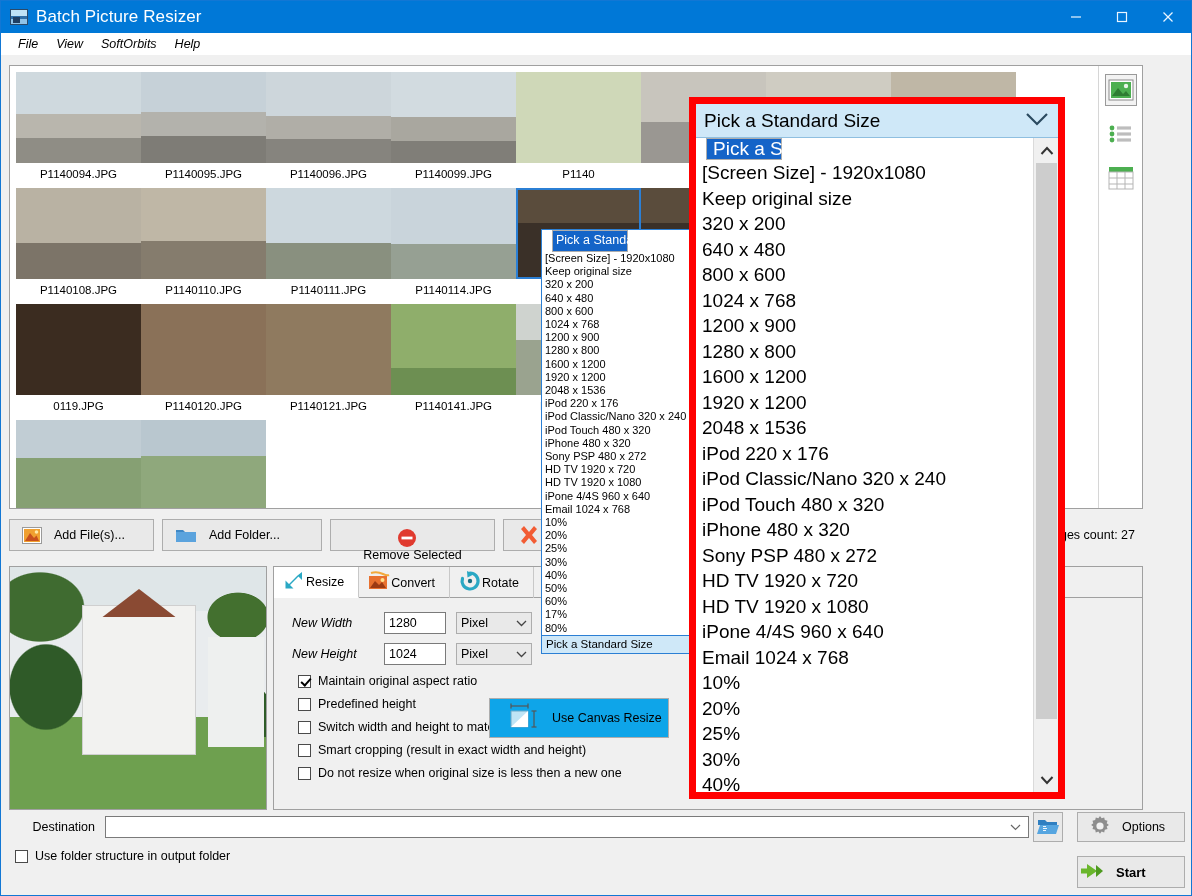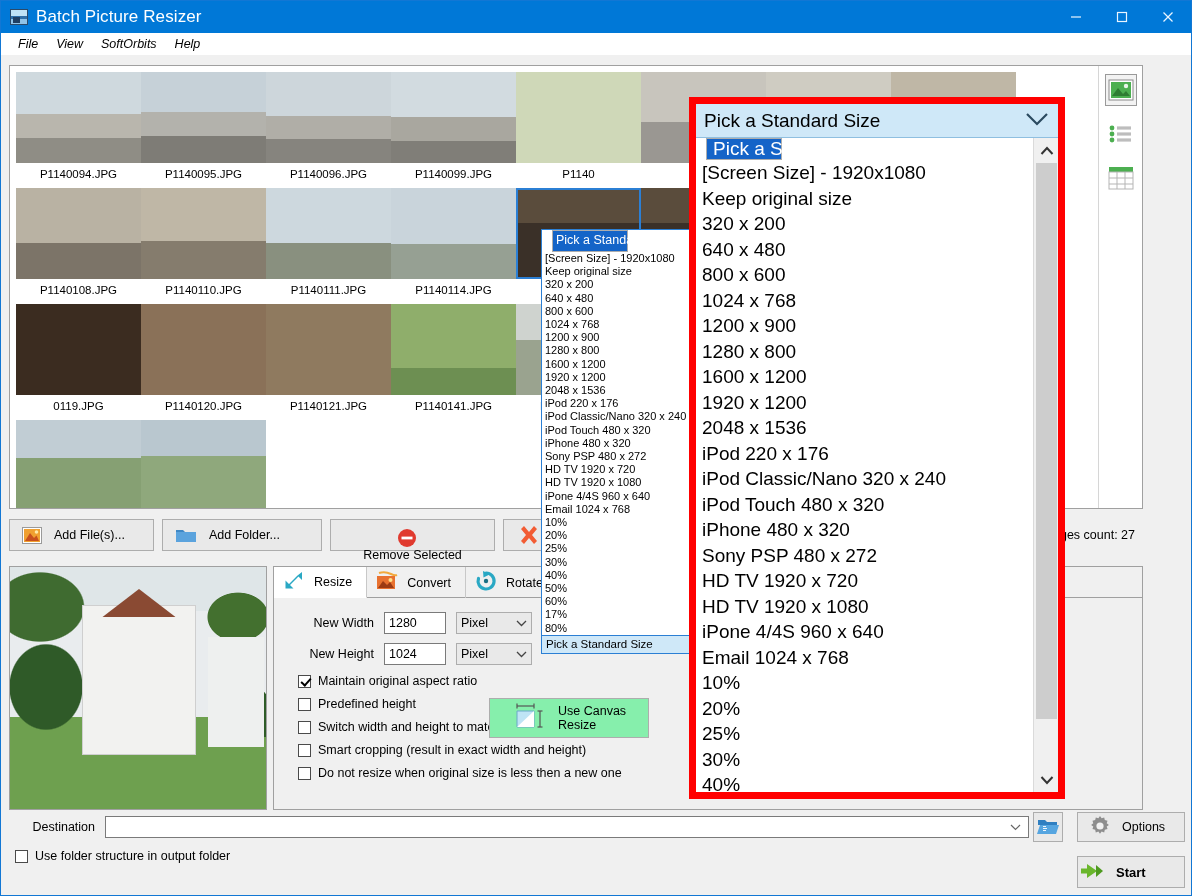--- a/index.html
+++ b/index.html
@@ -217,32 +217,31 @@
     height: 31px;
     border-bottom: 1px solid #a0a0a0;
     background: #f0f0f0;
   }
   .tab {
     display: flex; align-items: center;
     padding: 0 14px 0 8px;
     height: 31px;
     border-right: 1px solid #c8c8c8;
     font-size: 12.5px;
-    gap: 8px;
     cursor: default;
   }
   .tab.active {
     background: #fff;
     border-bottom: 1px solid #fff;
     position: relative; top: 0;
   }
   .tabbody { padding: 14px 18px; position: relative; height: 212px; }
 
   .field-row { display: flex; align-items: center; margin-bottom: 9px; }
-  .field-label { width: 82px; text-align: right; margin-right: 10px; font-size: 12.5px; }
+  .field-label { width: 82px; text-align: left; margin-right: 10px; font-size: 12.5px; font-style: italic; }
   .txt {
     width: 62px; height: 22px;
     border: 1px solid #7a7a7a;
     background: #fff;
     padding: 0 4px;
     font-size: 12.5px;
     font-family: "Liberation Sans", sans-serif;
     outline: none;
   }
   .sel {
@@ -269,26 +268,26 @@
     position: absolute;
     left: 4px; top: 0px;
     width: 4px; height: 8px;
     border: solid #000;
     border-width: 0 2px 2px 0;
     transform: rotate(42deg);
   }
   .canvas-btn {
     position: absolute;
     left: 215px; top: 100px;
-    width: 160px; height: 40px;
-    background: #86efac;
+    width: 180px; height: 40px;
+    background: #0ea5e9;
     border: 1px solid #adadad;
     display: flex; align-items: center;
     gap: 12px;
-    padding-left: 24px;
+    padding-left: 18px;
     font-size: 12.5px;
   }
 
   
   .dest-row {
     position: absolute;
     left: 8px; top: 815px;
     width: 1020px;
     display: flex; align-items: center;
   }

